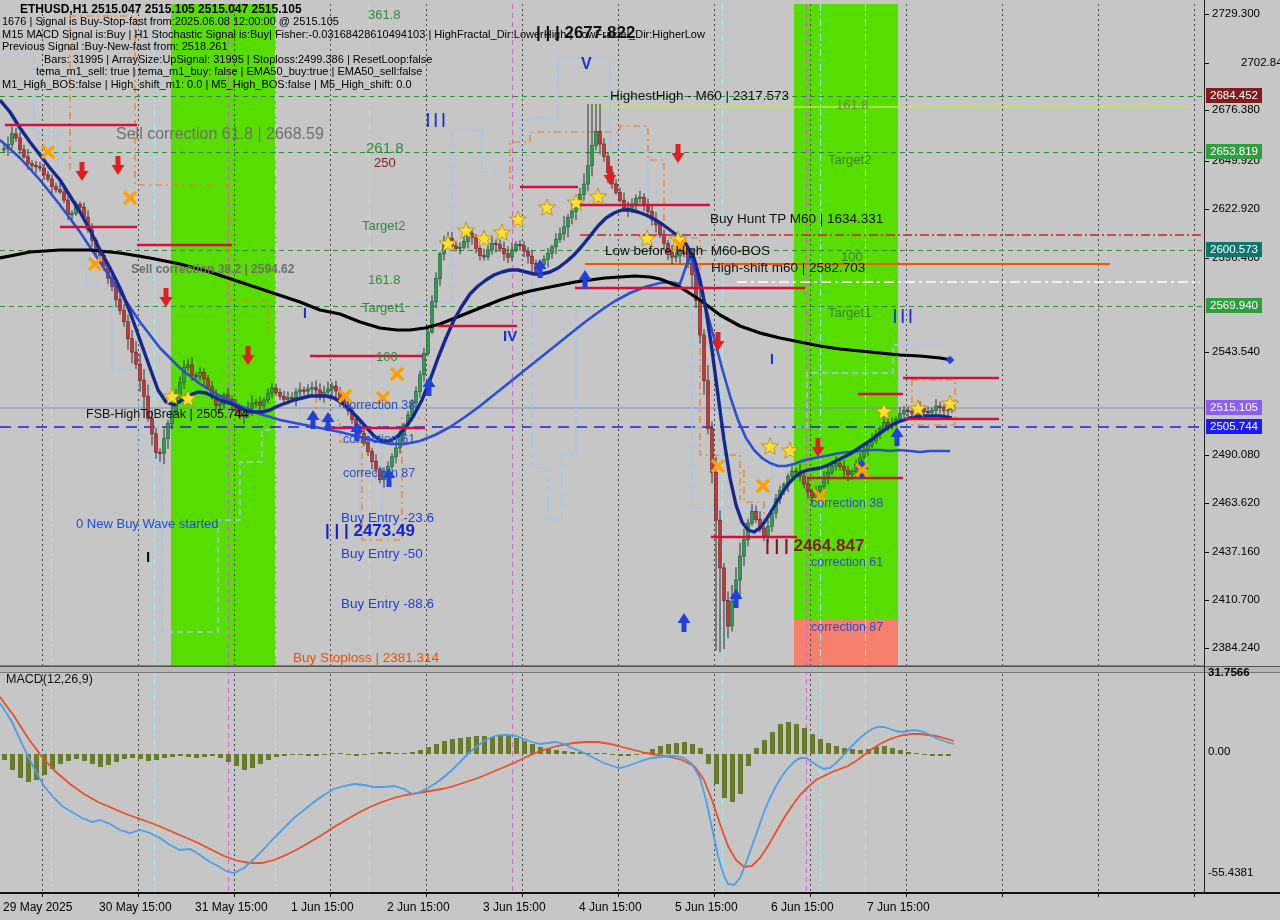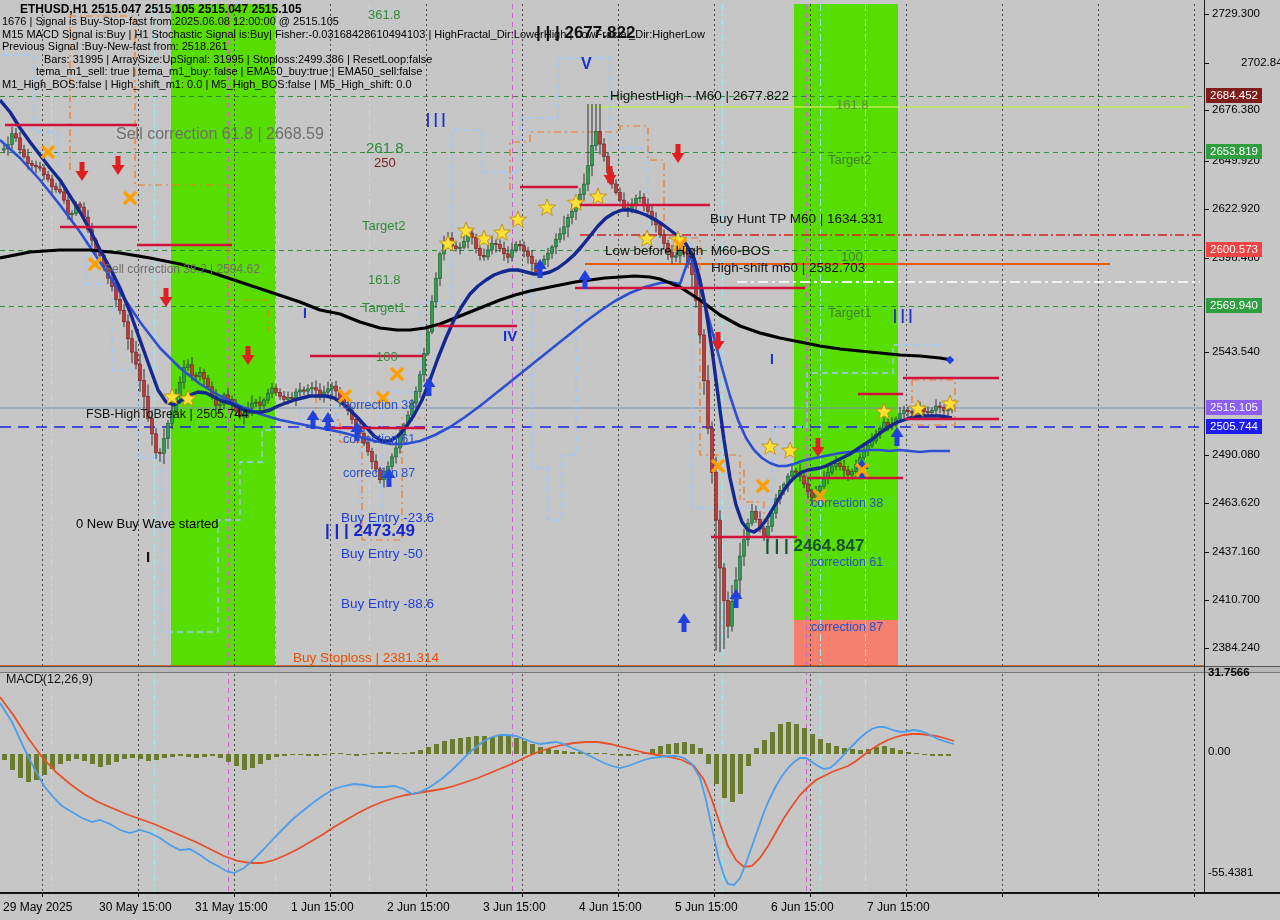--- a/index.html
+++ b/index.html
@@ -770,76 +770,76 @@
       <div class="info-line" style="left: 20px; top: 2px; font-weight: bold; font-size: 12px;">ETHUSD,H1  2515.047 2515.105 2515.047 2515.105</div>
       <div class="info-line" style="left: 2px; top: 15px;">1676 | Signal is Buy-Stop-fast from:2025.06.08 12:00:00 @ 2515.105</div>
       <div class="info-line" style="left: 2px; top: 27.6px;">M15 MACD Signal is:Buy | H1 Stochastic Signal is:Buy| Fisher:-0.03168428610494103 | HighFractal_Dir:LowerHigh | LowFractal_Dir:HigherLow</div>
       <div class="info-line" style="left: 2px; top: 40.2px;">Previous Signal :Buy-New-fast from: 2518.261</div>
       <div class="info-line" style="left: 2px; top: 52.8px; margin-left: 42px;">Bars: 31995 | ArraySize:UpSignal: 31995 | Stoploss:2499.386 | ResetLoop:false</div>
       <div class="info-line" style="left: 0; top: 65.4px; padding-left: 36px;">tema_m1_sell: true | tema_m1_buy: false | EMA50_buy:true | EMA50_sell:false</div>
       <div class="info-line" style="left: 2px; top: 78px;">M1_High_BOS:false | High_shift_m1: 0.0 | M5_High_BOS:false | M5_High_shift: 0.0</div>
     </div>
   <div id="annot-layer">
       <div class="txt" style="left: 116px; top: 126px; color: rgb(110, 110, 110); font-size: 16px; font-weight: normal;">Sell correction 61.8 | 2668.59</div>
-      <div class="txt" style="left: 104px; top: 263px; color: rgb(110, 110, 110); font-size: 12px; font-weight: normal;">Sell correction 38.2 | 2594.62</div>
+      <div class="txt" style="left: 131px; top: 263px; color: rgb(110, 110, 110); font-size: 12px; font-weight: bold;">Sell correction 38.2 | 2594.62</div>
       <div class="txt" style="left: 368px; top: 8px; color: rgb(47, 139, 58); font-size: 13px; font-weight: normal;">361.8</div>
       <div class="txt" style="left: 366px; top: 140px; color: rgb(47, 139, 58); font-size: 15px; font-weight: normal;">261.8</div>
       <div class="txt" style="left: 374px; top: 156px; color: #7f1d1d; font-size: 13px; font-weight: normal;">250</div>
       <div class="txt" style="left: 362px; top: 219px; color: rgb(47, 139, 58); font-size: 13px; font-weight: normal;">Target2</div>
       <div class="txt" style="left: 368px; top: 273px; color: rgb(47, 139, 58); font-size: 13px; font-weight: normal;">161.8</div>
       <div class="txt" style="left: 362px; top: 301px; color: rgb(47, 139, 58); font-size: 13px; font-weight: normal;">Target1</div>
       <div class="txt" style="left: 376px; top: 350px; color: rgb(47, 139, 58); font-size: 13px; font-weight: normal;">100</div>
-      <div class="txt" style="left: 610px; top: 89px; color: rgb(17, 17, 17); font-size: 13.5px; font-weight: normal;">HighestHigh - M60 | 2677.822</div>
+      <div class="txt" style="left: 610px; top: 89px; color: rgb(17, 17, 17); font-size: 13.5px; font-weight: normal;">HighestHigh - M60 | 2317.573</div>
       <div class="txt" style="left: 536px; top: 24px; color: rgb(17, 17, 17); font-size: 17px; font-weight: bold;">| | | 2677.822</div>
       <div class="txt" style="left: 581px; top: 56px; color: rgb(28, 47, 208); font-size: 16px; font-weight: bold;">V</div>
       <div class="txt" style="left: 426px; top: 112px; color: rgb(28, 47, 208); font-size: 14px; font-weight: bold;">| | |</div>
       <div class="txt" style="left: 836px; top: 98px; color: rgb(95, 143, 60); font-size: 13px; font-weight: normal;">161.8</div>
       <div class="txt" style="left: 828px; top: 153px; color: rgb(60, 128, 49); font-size: 13px; font-weight: normal;">Target2</div>
       <div class="txt" style="left: 710px; top: 212px; color: rgb(17, 17, 17); font-size: 13.5px; font-weight: normal;">Buy Hunt TP M60 | 1634.331</div>
       <div class="txt" style="left: 605px; top: 244px; color: rgb(17, 17, 17); font-size: 13.5px; font-weight: normal;">Low before High  M60-BOS</div>
       <div class="txt" style="left: 841px; top: 250px; color: rgb(60, 128, 49); font-size: 13px; font-weight: normal;">100</div>
       <div class="txt" style="left: 711px; top: 261px; color: rgb(17, 17, 17); font-size: 13.5px; font-weight: normal;">High-shift m60 | 2582.703</div>
       <div class="txt" style="left: 828px; top: 306px; color: rgb(60, 128, 49); font-size: 13px; font-weight: normal;">Target1</div>
       <div class="txt" style="left: 893px; top: 308px; color: rgb(28, 47, 208); font-size: 14px; font-weight: bold;">| | |</div>
       <div class="txt" style="left: 303px; top: 306px; color: rgb(28, 47, 208); font-size: 14px; font-weight: bold;">I</div>
       <div class="txt" style="left: 770px; top: 352px; color: rgb(28, 47, 208); font-size: 14px; font-weight: bold;">I</div>
       <div class="txt" style="left: 503px; top: 328px; color: rgb(28, 47, 208); font-size: 15px; font-weight: bold;">IV</div>
       <div class="txt" style="left: 86px; top: 408px; color: rgb(17, 17, 17); font-size: 12.5px; font-weight: normal;">FSB-HighToBreak | 2505.744</div>
       <div class="txt" style="left: 343px; top: 399px; color: rgb(41, 80, 200); font-size: 12.5px; font-weight: normal;">correction 38</div>
       <div class="txt" style="left: 343px; top: 433px; color: rgb(41, 80, 200); font-size: 12.5px; font-weight: normal;">correction 61</div>
       <div class="txt" style="left: 343px; top: 467px; color: rgb(41, 80, 200); font-size: 12.5px; font-weight: normal;">correction 87</div>
-      <div class="txt" style="left: 76px; top: 517px; color: #000000; font-size: 13px; font-weight: normal;">0 New Buy Wave started</div>
+      <div class="txt" style="left: 76px; top: 517px; color: #1d4ed8; font-size: 13px; font-weight: normal;">0 New Buy Wave started</div>
       <div class="txt" style="left: 146px; top: 549px; color: rgb(17, 17, 17); font-size: 15px; font-weight: bold;">I</div>
       <div class="txt" style="left: 341px; top: 511px; color: rgb(31, 63, 217); font-size: 13.5px; font-weight: normal;">Buy Entry -23.6</div>
       <div class="txt" style="left: 325px; top: 522px; color: rgb(21, 37, 204); font-size: 17px; font-weight: bold;">| | | 2473.49</div>
       <div class="txt" style="left: 341px; top: 547px; color: rgb(31, 63, 217); font-size: 13.5px; font-weight: normal;">Buy Entry -50</div>
       <div class="txt" style="left: 341px; top: 597px; color: rgb(31, 63, 217); font-size: 13.5px; font-weight: normal;">Buy Entry -88.6</div>
       <div class="txt" style="left: 293px; top: 651px; color: rgb(232, 80, 0); font-size: 13.5px; font-weight: normal;">Buy Stoploss | 2381.314</div>
-      <div class="txt" style="left: 765px; top: 537px; color: #14532d; font-size: 17px; font-weight: bold;">| | | 2464.847</div>
+      <div class="txt" style="left: 765px; top: 537px; color: #7f1d1d; font-size: 17px; font-weight: bold;">| | | 2464.847</div>
       <div class="txt" style="left: 811px; top: 497px; color: rgb(41, 80, 200); font-size: 12.5px; font-weight: normal;">correction 38</div>
       <div class="txt" style="left: 811px; top: 556px; color: rgb(41, 80, 200); font-size: 12.5px; font-weight: normal;">correction 61</div>
       <div class="txt" style="left: 811px; top: 621px; color: rgb(41, 80, 200); font-size: 12.5px; font-weight: normal;">correction 87</div>
       <div class="txt" style="left: 6px; top: 673px; color: rgb(17, 17, 17); font-size: 12.5px; font-weight: normal;">MACD(12,26,9)</div>
     </div>
   <div id="price-axis">
       <div class="axis-lbl" style="left: 1212px; top: 7px;">2729.300</div>
       <div class="axis-lbl" style="left: 1212px; top: 56px; margin-left: 29px;">2702.840</div>
       <div class="axis-lbl" style="left: 1212px; top: 103px;">2676.380</div>
       <div class="axis-lbl" style="left: 1212px; top: 154px;">2649.920</div>
       <div class="axis-lbl" style="left: 1212px; top: 202px;">2622.920</div>
       <div class="axis-lbl" style="left: 1212px; top: 251px;">2596.460</div>
       <div class="axis-lbl" style="left: 1212px; top: 345px;">2543.540</div>
       <div class="axis-lbl" style="left: 1212px; top: 448px;">2490.080</div>
       <div class="axis-lbl" style="left: 1212px; top: 496px;">2463.620</div>
       <div class="axis-lbl" style="left: 1212px; top: 545px;">2437.160</div>
       <div class="axis-lbl" style="left: 1212px; top: 593px;">2410.700</div>
       <div class="axis-lbl" style="left: 1212px; top: 641px;">2384.240</div>
       <div class="badge" style="left: 1206px; top: 88px; background: #7f1d1d;">2684.452</div>
       <div class="badge" style="left: 1206px; top: 144px; background: rgb(46, 158, 63);">2653.819</div>
-      <div class="badge" style="left: 1206px; top: 242px; background: #ef4444;">2600.573</div>
+      <div class="badge" style="left: 1206px; top: 242px; background: #0f766e;">2600.573</div>
       <div class="badge" style="left: 1206px; top: 298px; background: rgb(46, 158, 63);">2569.940</div>
       <div class="badge" style="left: 1206px; top: 400px; background: #8b5cf6;">2515.105</div>
       <div class="badge" style="left: 1206px; top: 419px; background: rgb(28, 28, 240);">2505.744</div>
     </div>
   <div id="macd-axis">
       <div class="axis-lbl" style="left: 1208px; top: 666px; font-weight: bold;">31.7566</div>
       <div class="axis-lbl" style="left: 1208px; top: 745px;">0.00</div>
       <div class="axis-lbl" style="left: 1208px; top: 866px;">-55.4381</div>
     </div>
   <div id="time-axis">

